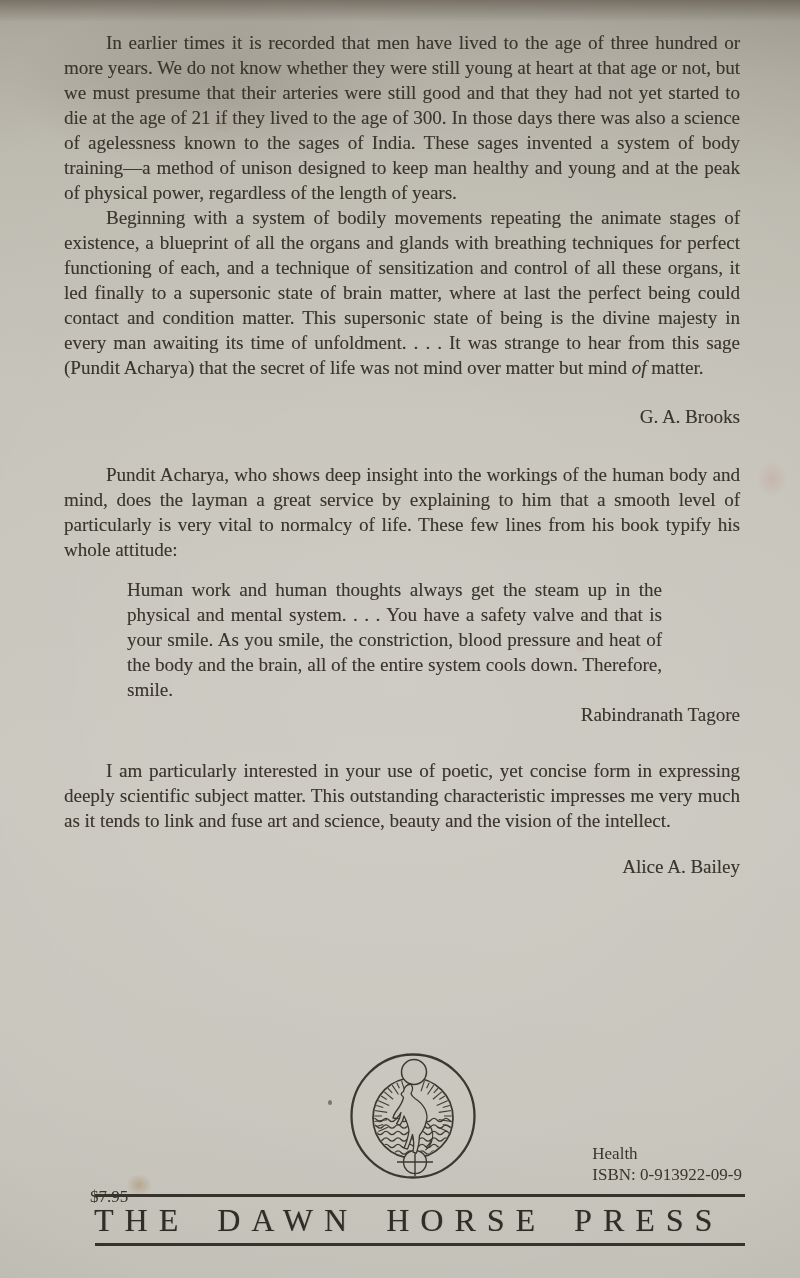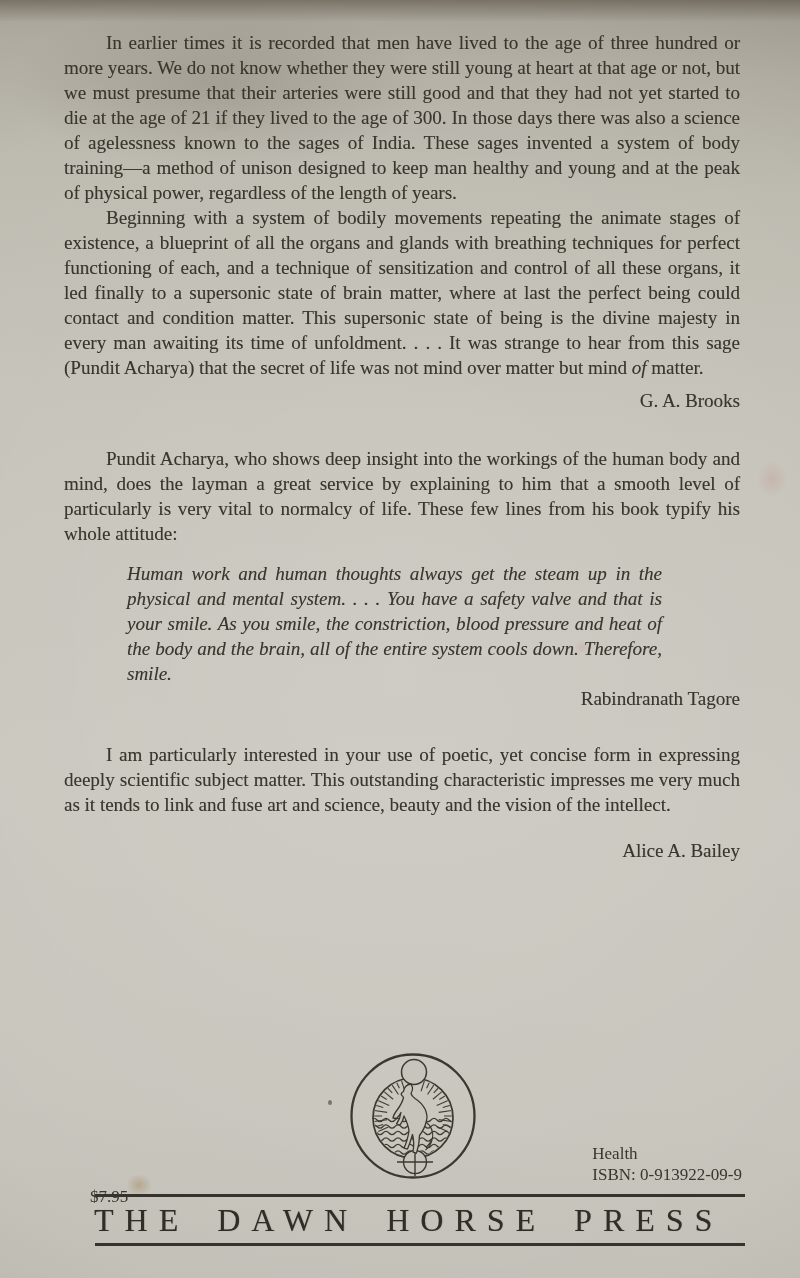--- a/index.html
+++ b/index.html
@@ -22,24 +22,24 @@
     content:"";position:absolute;left:-60px;top:-30px;width:560px;height:230px;
     background:radial-gradient(closest-side,rgba(66,56,42,0.16),rgba(66,56,42,0) 75%);
     pointer-events:none;
   }
   .text-block{position:absolute;left:64px;right:60px;top:30px;}
   .body{font-size:19px;line-height:25px;text-align:justify;margin:0;
         text-shadow:0.3px 0.3px 0.6px rgba(52,47,38,0.35);}
   .indent{text-indent:42px;}
   .attr{font-size:19px;line-height:25px;text-align:right;margin:0;
         text-shadow:0.3px 0.3px 0.6px rgba(52,47,38,0.35);}
-  .a1{margin-top:8px;}
+  .a1{margin-top:24px;}
   .p3{margin-top:33px;}
   .quote{margin:15px 78px 0 63px;font-size:19px;line-height:25px;text-align:justify;
-         text-shadow:0.3px 0.3px 0.6px rgba(52,47,38,0.35);font-style:italic;}
+         text-shadow:0.3px 0.3px 0.6px rgba(52,47,38,0.35);}
   .a2{margin-top:9px;}
   .p4{margin-top:28px;}
   .a3{}
   .p5{margin-top:31px;}
   .a4{margin-top:21px;}
   .logo{position:absolute;left:343px;top:1046px;width:140px;height:140px;}
   .logo *{vector-effect:none;}
   .price{position:absolute;left:90px;top:1187px;font-size:17px;}
   .cat-block{position:absolute;right:58px;top:1143px;
              font-size:17px;line-height:21px;}

